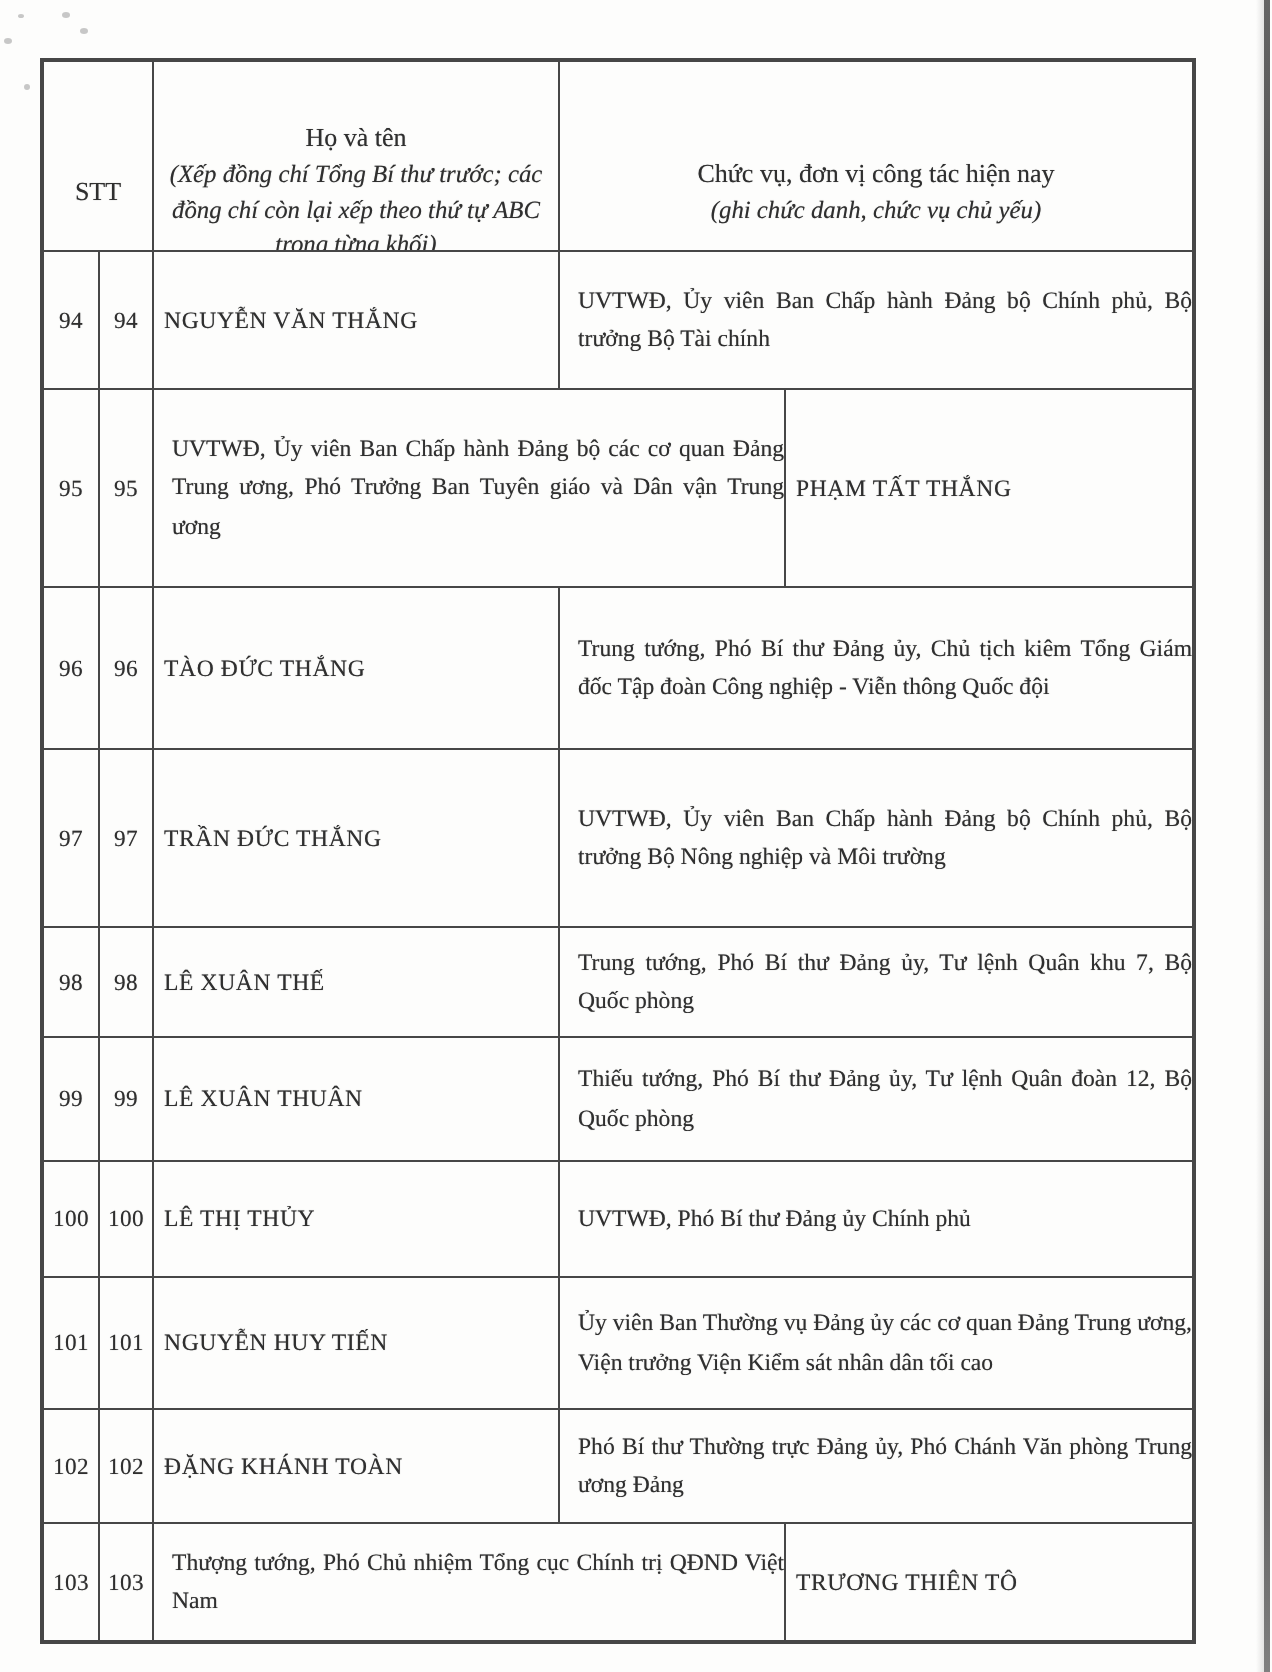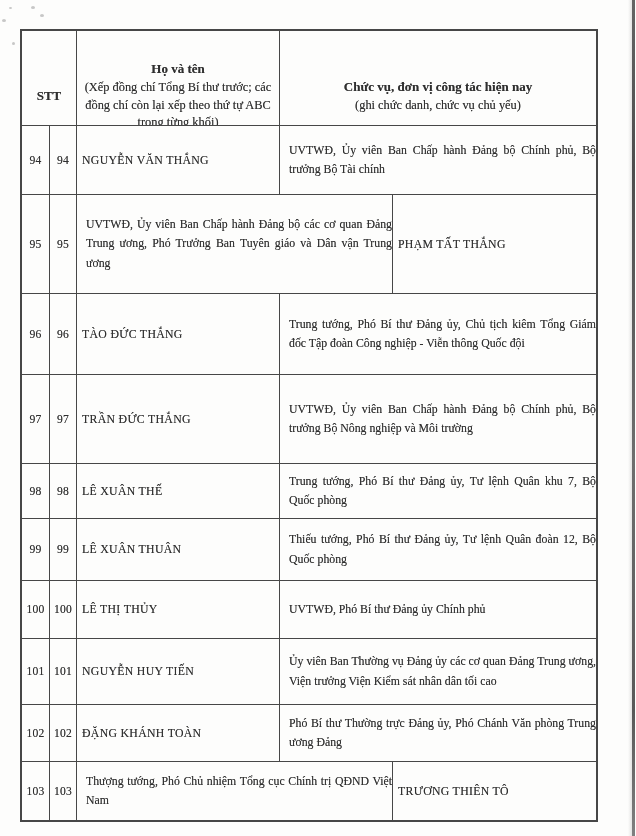--- a/index.html
+++ b/index.html
@@ -42,22 +42,22 @@
   .h-stt  { width:55px; justify-content:center; }
   .h-name { width:203px; justify-content:center; }
   .h-pos  { flex:1; justify-content:center; }
 
   .stt-txt { font-size:11.6px; letter-spacing:.2px; }
   .nm { font-size:11.8px; letter-spacing:.3px; line-height:15px; }
   .ps { width:100%; font-size:11.8px; line-height:19.5px; text-align:justify; }
   .ps-last { text-align:left; }
 
   .hc { width:100%; text-align:center; }
-  .b  { font-weight:bold; font-size:13px; line-height:19px;margin-top:35px; }
-  .i  { font-size:12.4px; line-height:17.5px; margin-top:1px; }
+  .b  { font-weight:normal; font-size:13px; line-height:19px;margin-top:35px; }
+  .i  { font-style:italic; font-size:12.4px; line-height:17.5px; margin-top:1px; }
   .h-name .hc { padding:0 2px; }
   .h-pos  .hc { padding:0 20px; }
 
   
   .tbl, .tbl * { text-shadow:0 0 .4px rgba(47,47,47,.55); }
 </style>
 </head>
 <body>
 
 <div class="page">

